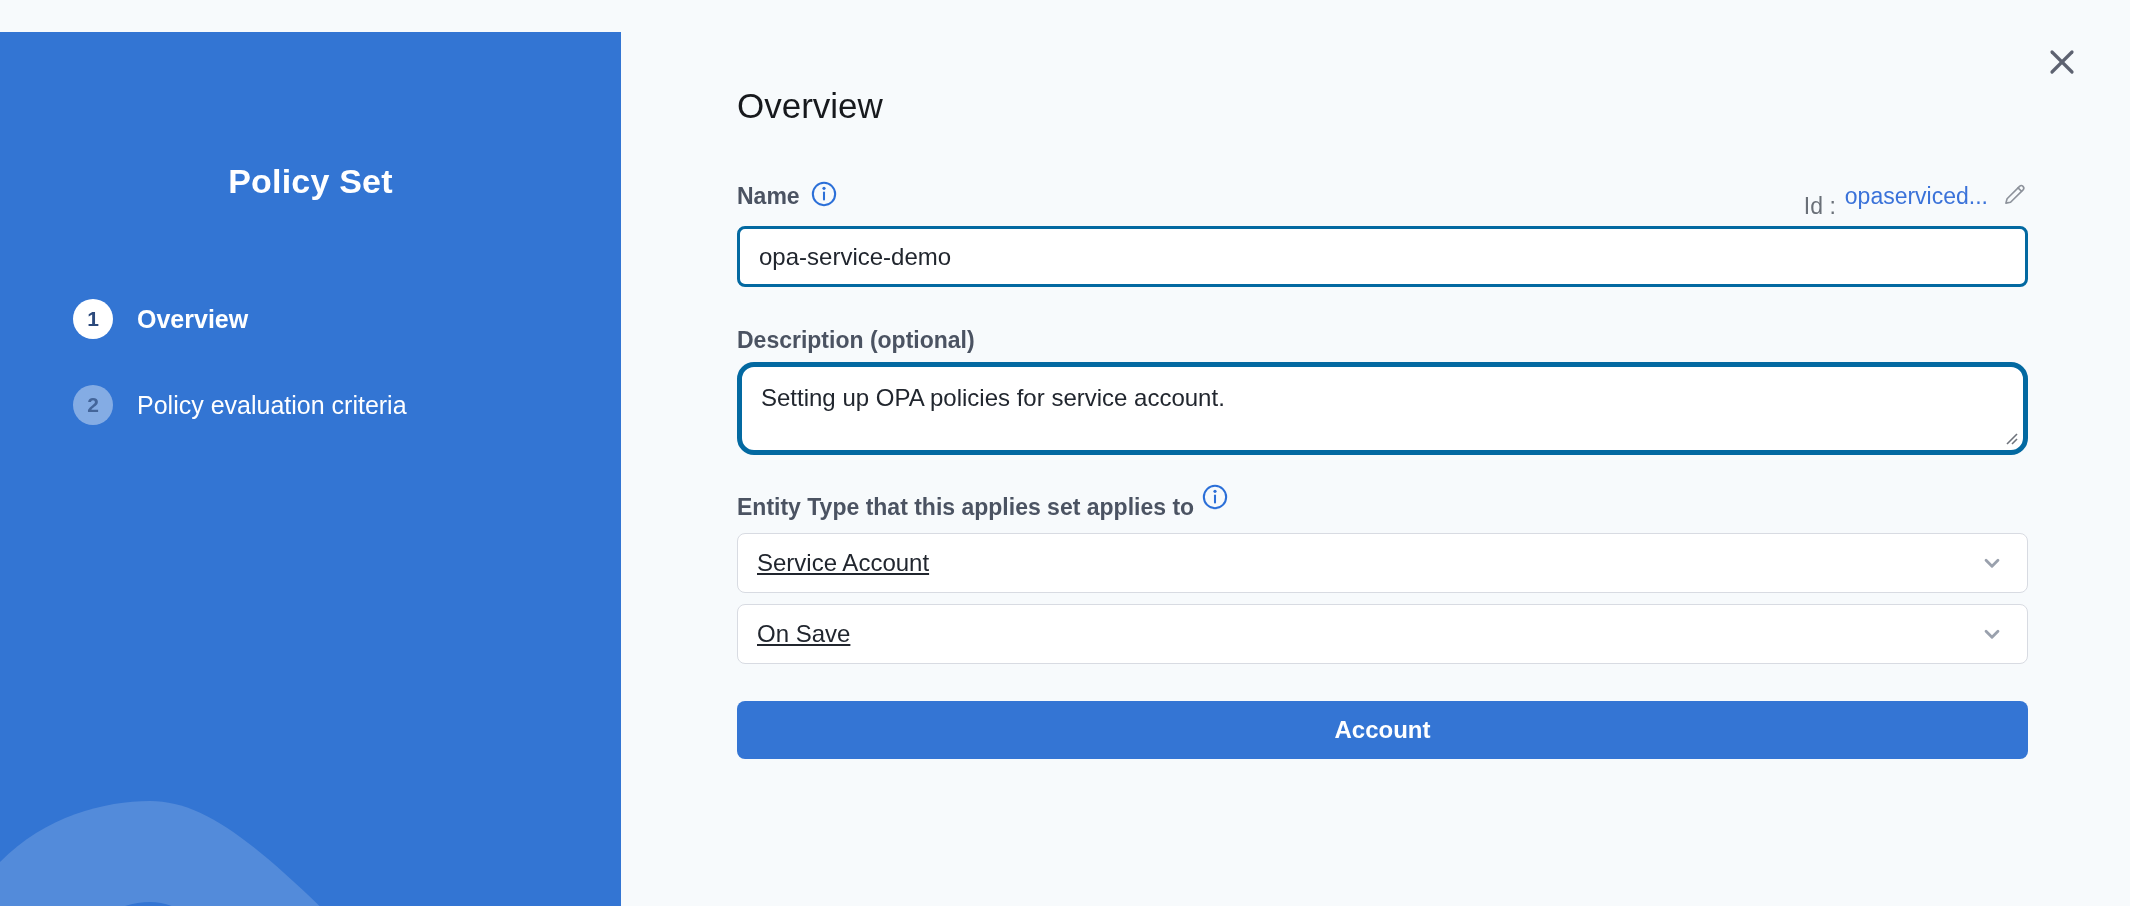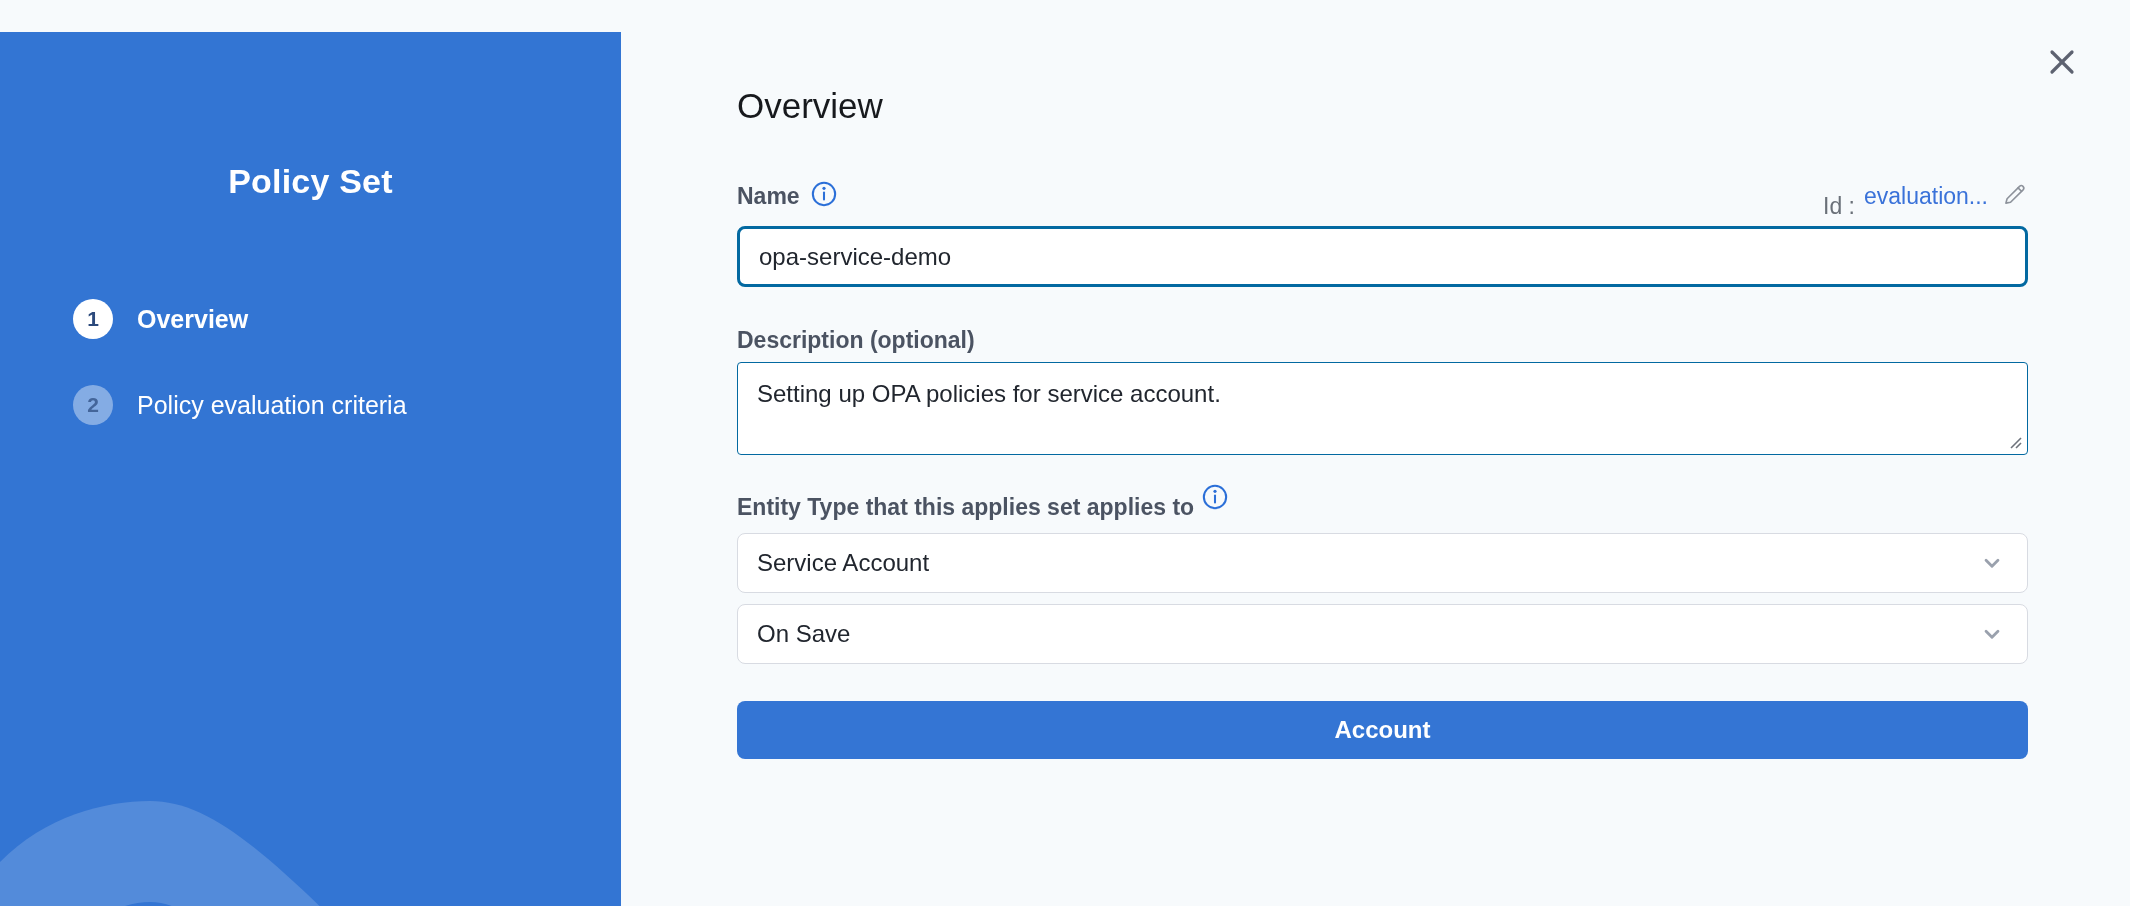--- a/index.html
+++ b/index.html
@@ -73,31 +73,31 @@
     font-family:"Liberation Sans","DejaVu Sans",sans-serif;
     font-size:24px; color:#21262e; padding:0 19px; outline:none;
     display:block;
   }
 
   .plain-label { margin-top:38px; height:30px; display:flex; align-items:flex-end; }
   .entity-label-row, .event-label-row { margin-top:37px; height:30px; display:flex; align-items:flex-end; }
 
   .textarea-box {
     position:relative; margin-top:7px; width:100%; height:93px;
-    background:#ffffff; border:1px solid #0369a1; border-radius:4px;
+    background:#ffffff; border:5px solid #0369a1; border-radius:17px;
     font-size:24px; color:#21262e; padding:17px 19px;
     cursor:text;
   }
   .resize-handle { position:absolute; right:5px; bottom:5px; }
 
   .select-box {
     position:relative; margin-top:11px; width:100%; height:60px;
     background:#ffffff; border:1px solid #d8dbe2; border-radius:8px;
     display:flex; align-items:center; padding:0 19px;
-    font-size:24px; color:#21262e; cursor:pointer;
+    font-size:24px; color:#21262e; cursor:pointer;text-decoration:underline;
   }
   .chevron-icon { position:absolute; right:22px; top:50%; transform:translateY(-50%); }
 
   .continue-btn {
     margin-top:37px; width:100%; height:58px;
     background:#3475d4; border:none; border-radius:8px;
     color:#ffffff; font-size:24px; font-weight:600;
     font-family:"Liberation Sans","DejaVu Sans",sans-serif;
     cursor:pointer; display:flex; align-items:center; justify-content:center;
   }
@@ -145,21 +145,21 @@
           <span class="info-icon">
             <svg width="26" height="26" viewBox="0 0 24 24" fill="none">
               <circle cx="12" cy="12" r="10.3" stroke="#2b6fd8" stroke-width="1.9"></circle>
               <line x1="12" y1="10.6" x2="12" y2="17" stroke="#2b6fd8" stroke-width="1.9" stroke-linecap="round"></line>
               <circle cx="12" cy="6.8" r="1.45" fill="#2b6fd8"></circle>
             </svg>
           </span>
         </div>
         <div class="id-group">
           <span class="id-prefix">Id :</span>
-          <span class="id-link">evaluation...</span>
+          <span class="id-link">opaserviced...</span>
           <span class="pencil-icon">
             <svg width="26" height="26" viewBox="0 0 24 24" fill="none" stroke="#8d929b" stroke-width="1.5" stroke-linejoin="round" stroke-linecap="round">
               <path d="M3.6 20.4l1.1-4L16.2 4.9a2.3 2.3 0 0 1 3.25 3.25L7.9 19.6 3.6 20.4z"></path>
               <line x1="14.8" y1="6.3" x2="18.0" y2="9.5"></line>
             </svg>
           </span>
         </div>
       </div>
 
       <input class="text-input" type="text" value="opa-service-demo" style="">

